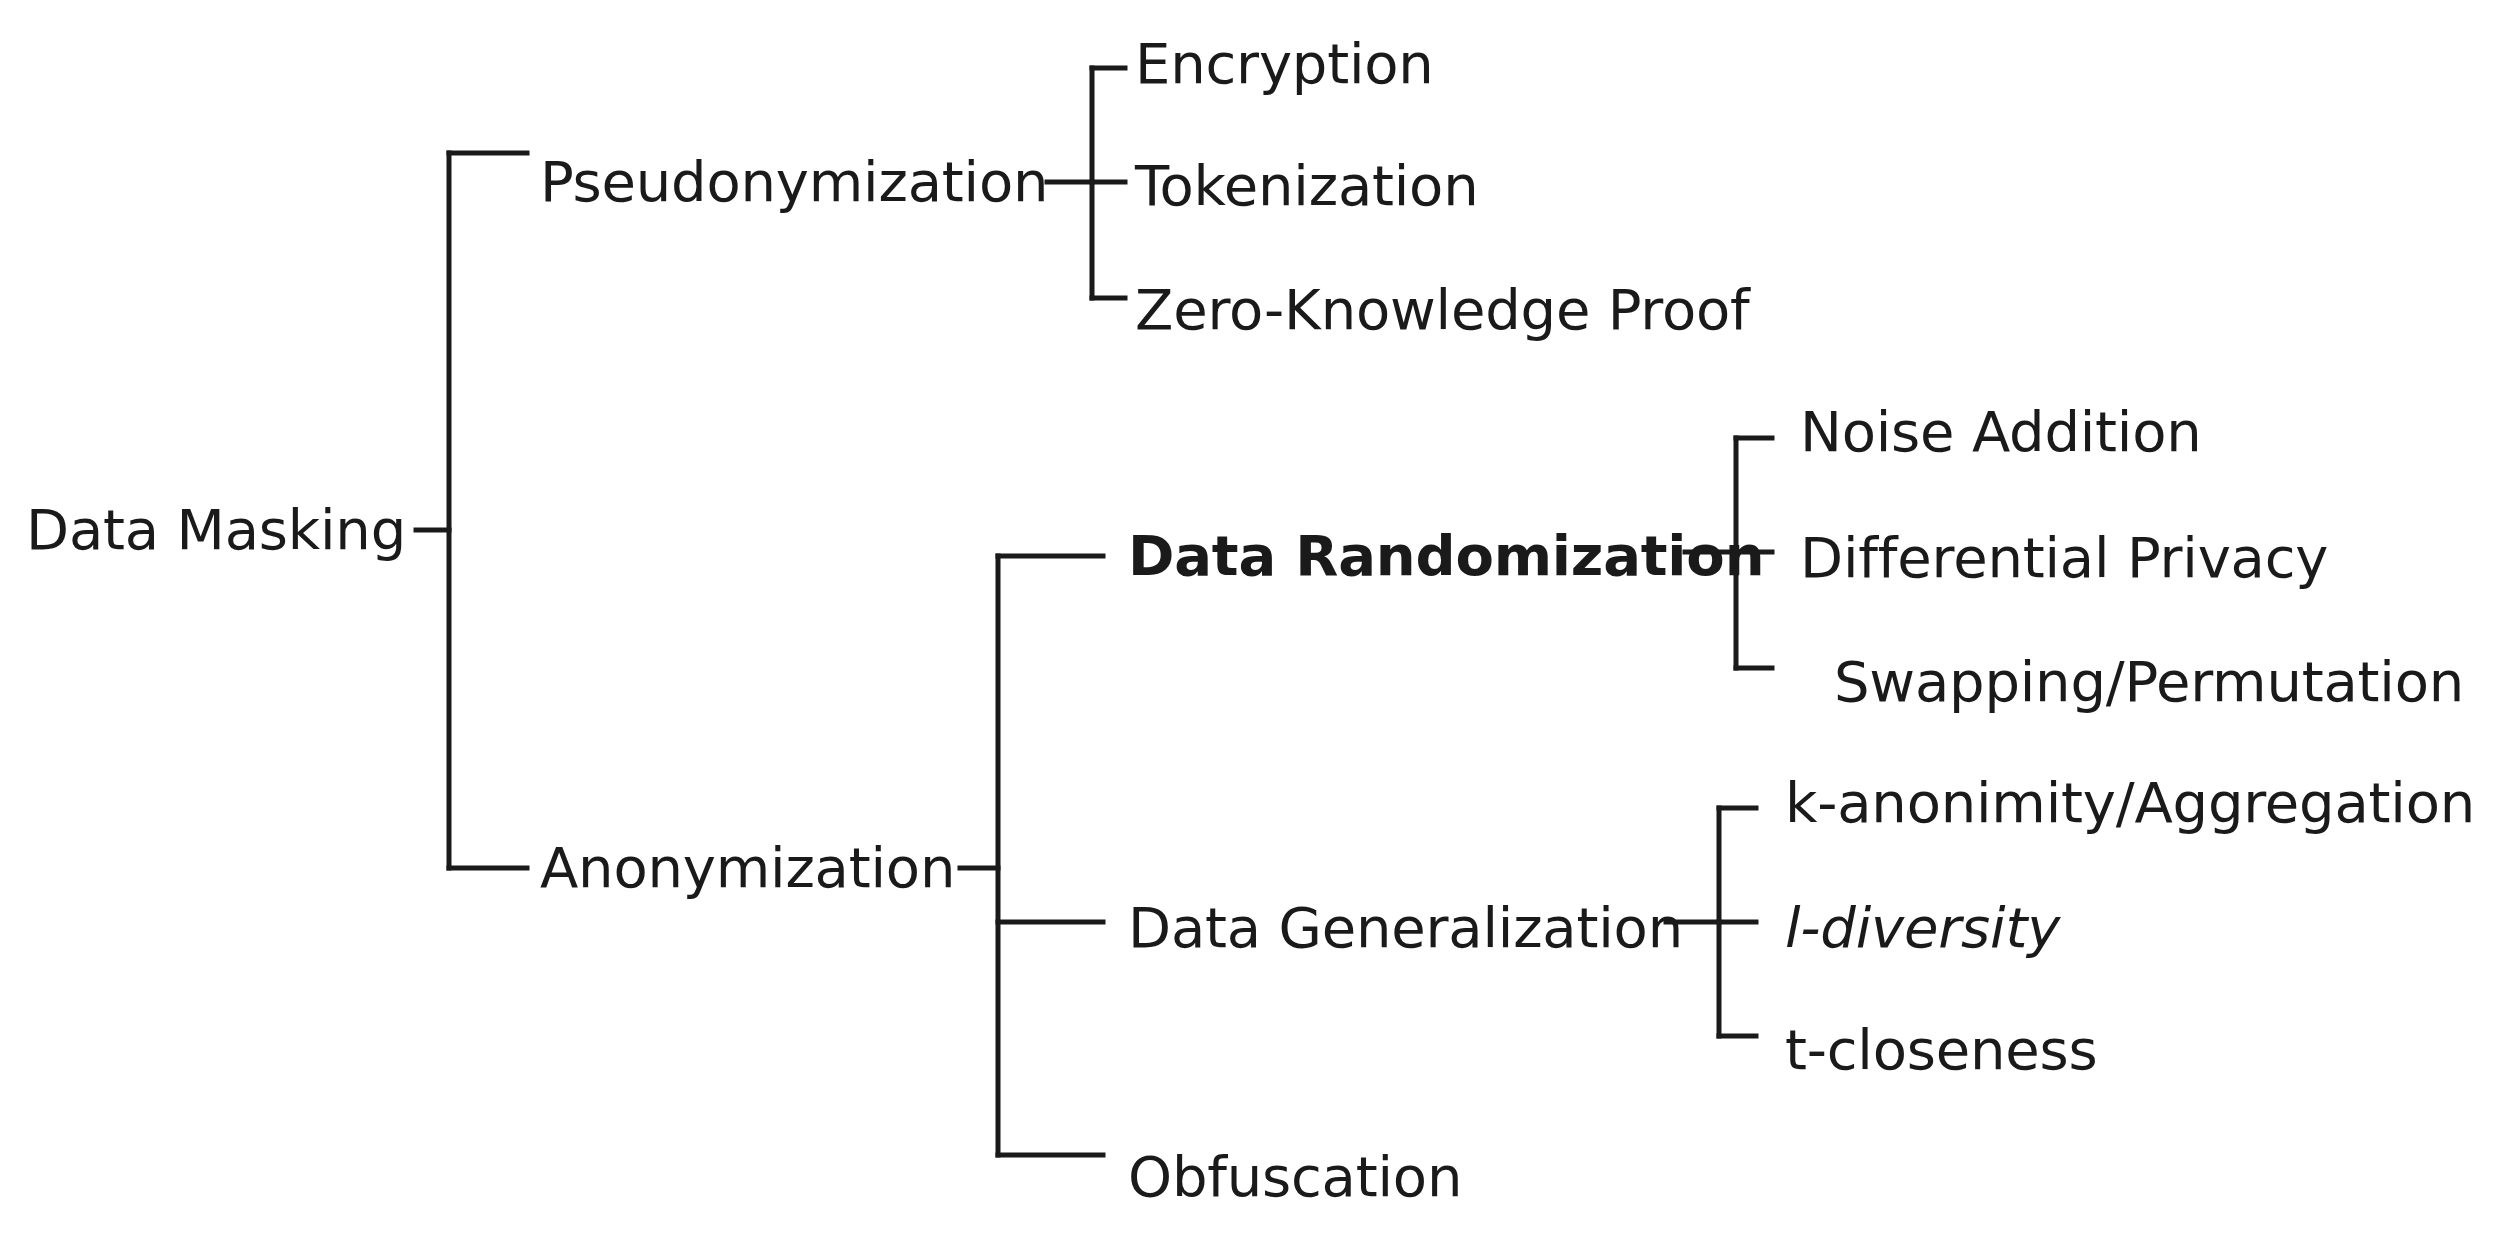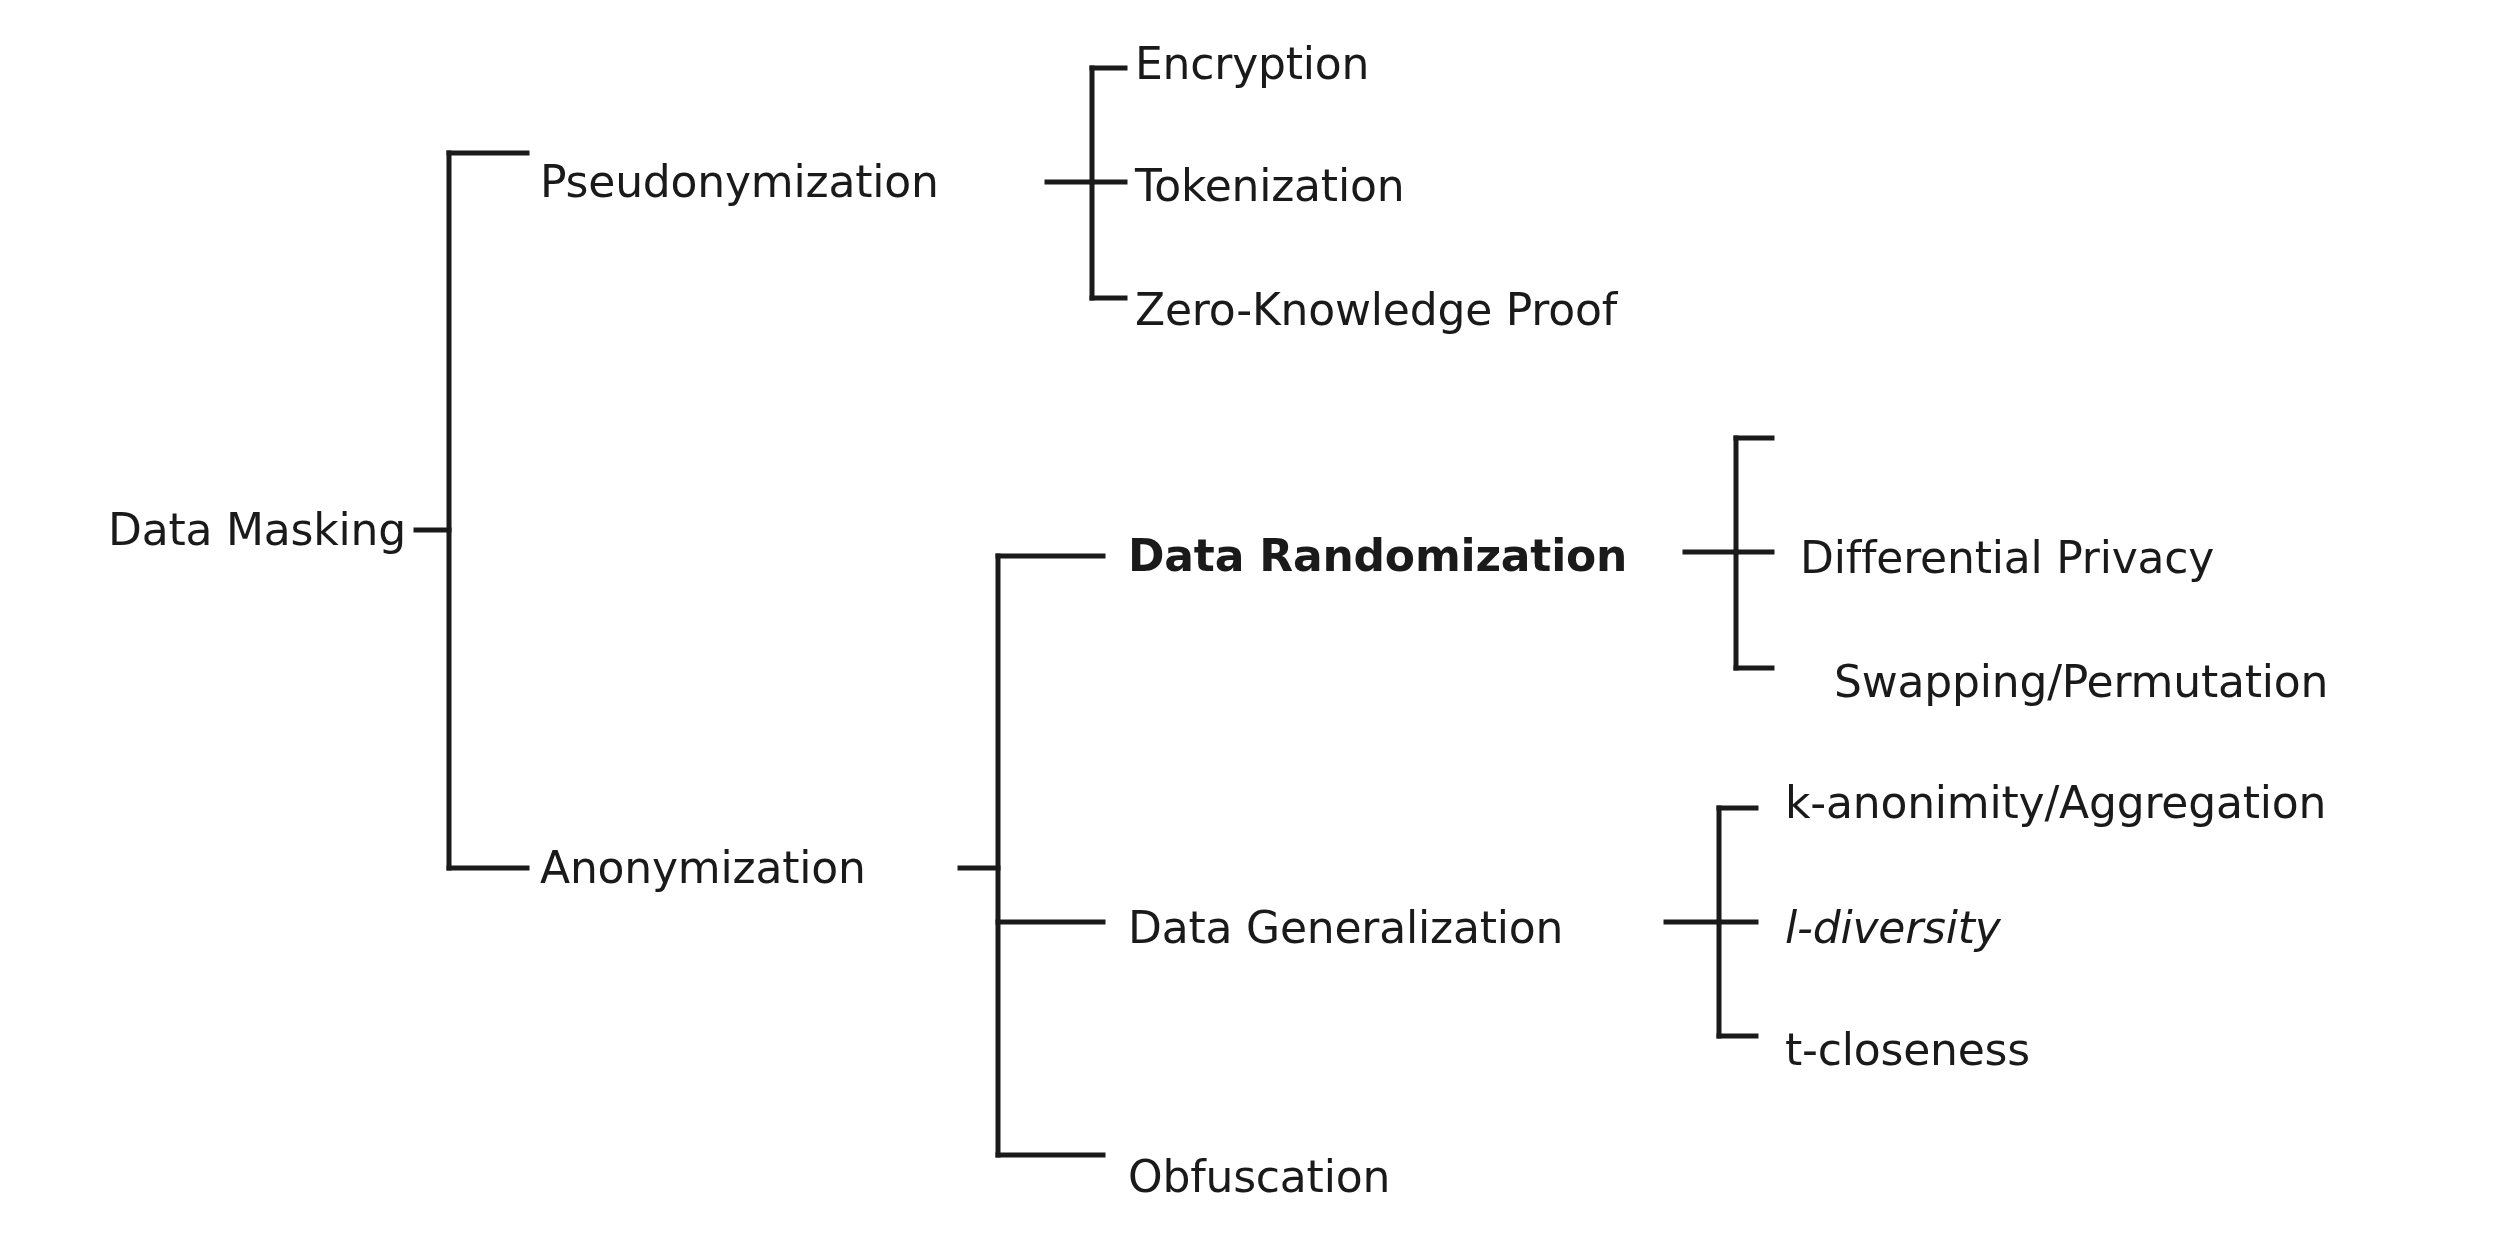--- a/index.html
+++ b/index.html
@@ -21,21 +21,21 @@
   #tree-svg {
     position: absolute;
     left: 0;
     top: 0;
     width: 2501px;
     height: 1241px;
   }
   .node-label {
     position: absolute;
     font-family: "DejaVu Sans", sans-serif;
-    font-size: 44px;
+    font-size: 56px;
     line-height: 1;
     color: #1a1a1a;
     white-space: nowrap;
     transform: translateY(-50%);
     letter-spacing: -0.2px;
   }
   .node-label.root-label {
     transform: translate(-100%, -50%);
   }
 </style>
@@ -92,20 +92,21 @@
   <div class="node-label" style="left:1135px; top:186px;">Tokenization</div>
 
   <div class="node-label" style="left:1135px; top:310px;">Zero-Knowledge Proof</div>
 
   <div class="node-label" style="left:1128px; top:556px;font-weight:bold;">Data Randomization</div>
 
   <div class="node-label" style="left:1128px; top:928px;">Data Generalization</div>
 
   <div class="node-label" style="left:1128px; top:1177px;">Obfuscation</div>
 
+  <div class="node-label" style="left:1800px; top:432px;">Noise Addition</div>
 
   <div class="node-label" style="left:1800px; top:558px;">Differential Privacy</div>
 
   <div class="node-label" style="left:1800px; top:682px;margin-left:34px;">Swapping/Permutation</div>
 
   <div class="node-label" style="left:1785px; top:803px;">k-anonimity/Aggregation</div>
 
   <div class="node-label" style="left:1785px; top:928px;font-style:italic;">l-diversity</div>
 
   <div class="node-label" style="left:1785px; top:1050px;">t-closeness</div>

